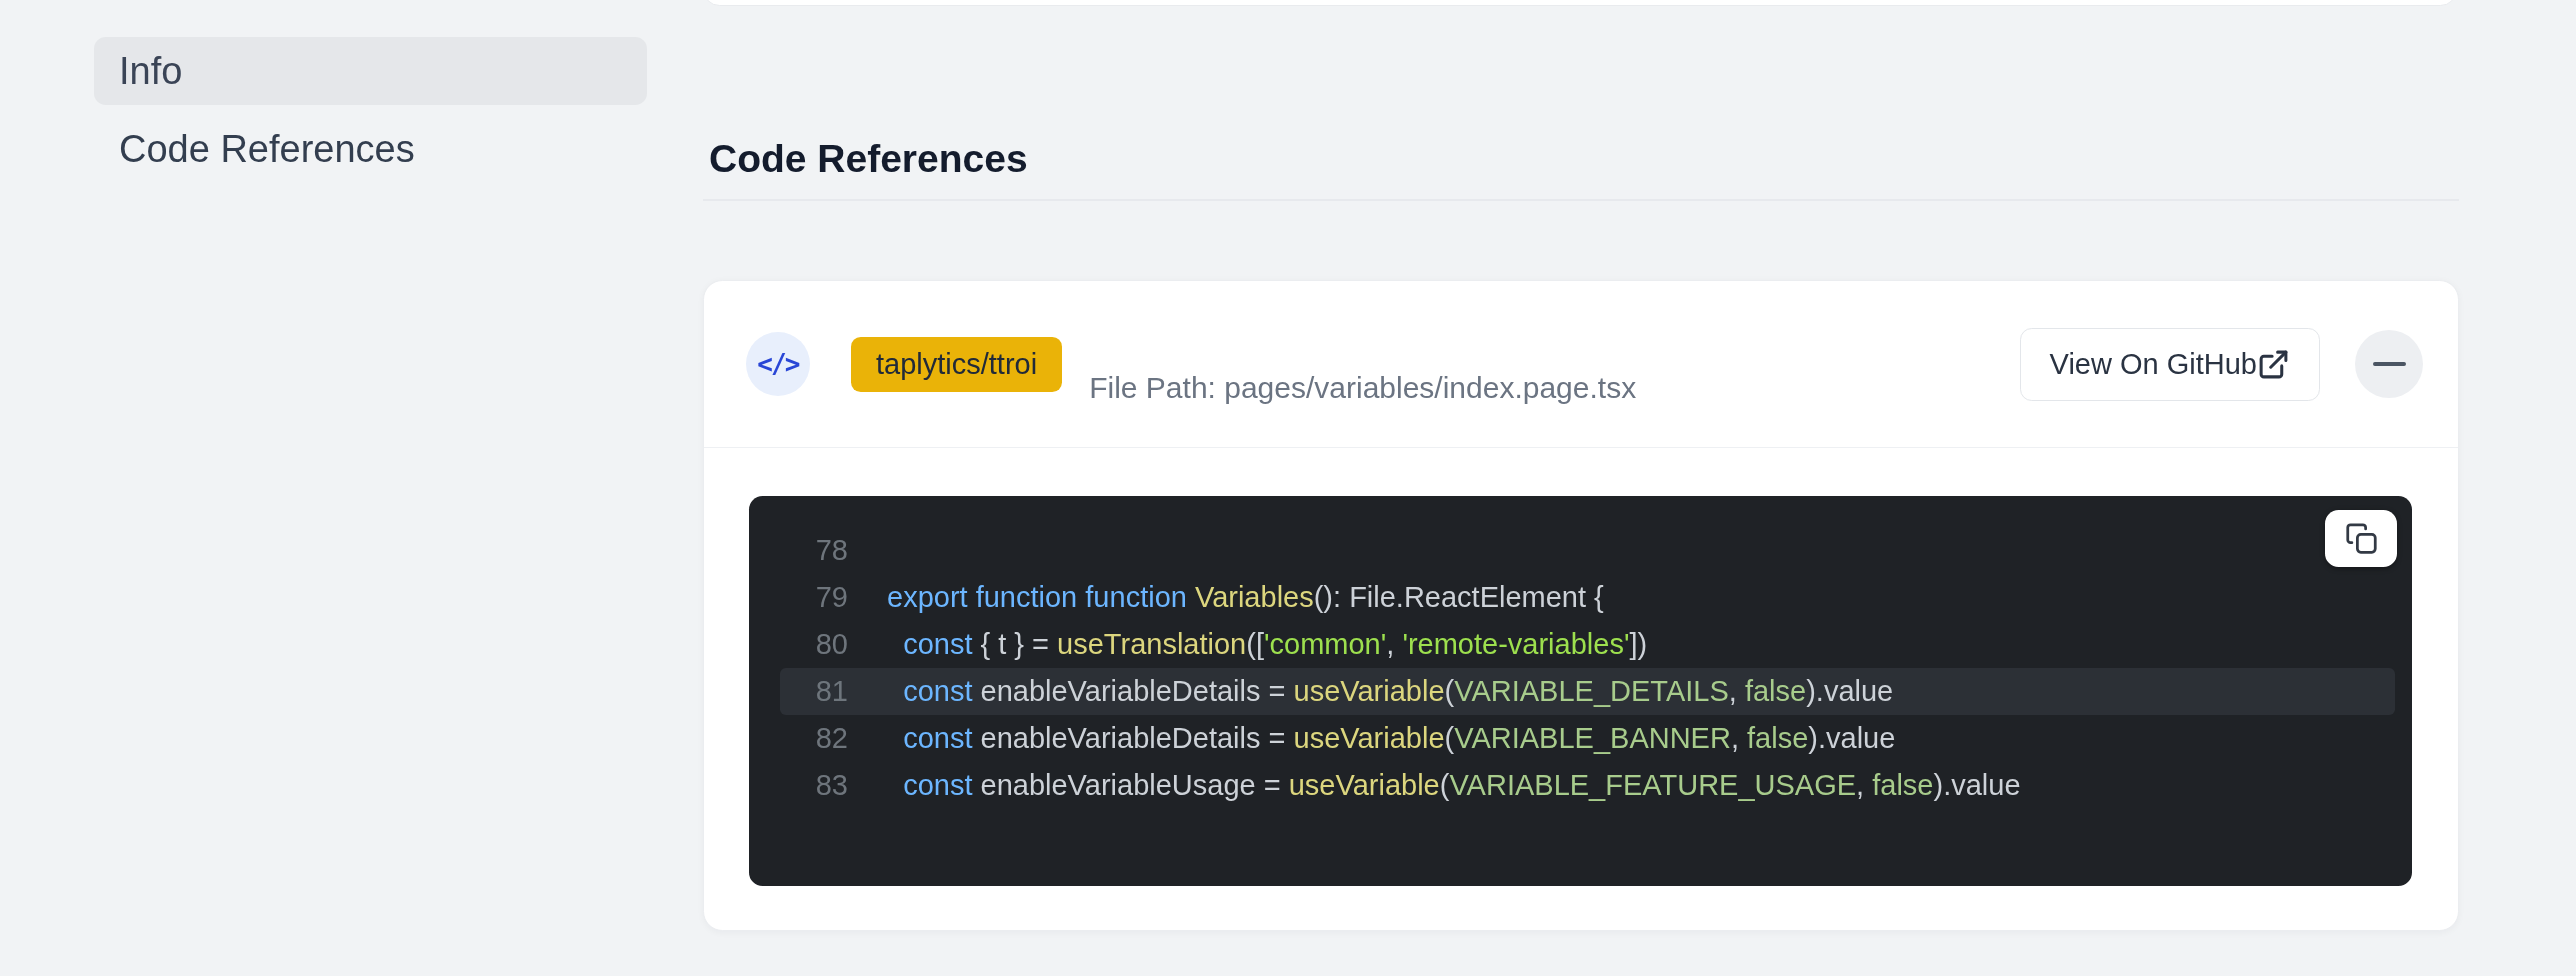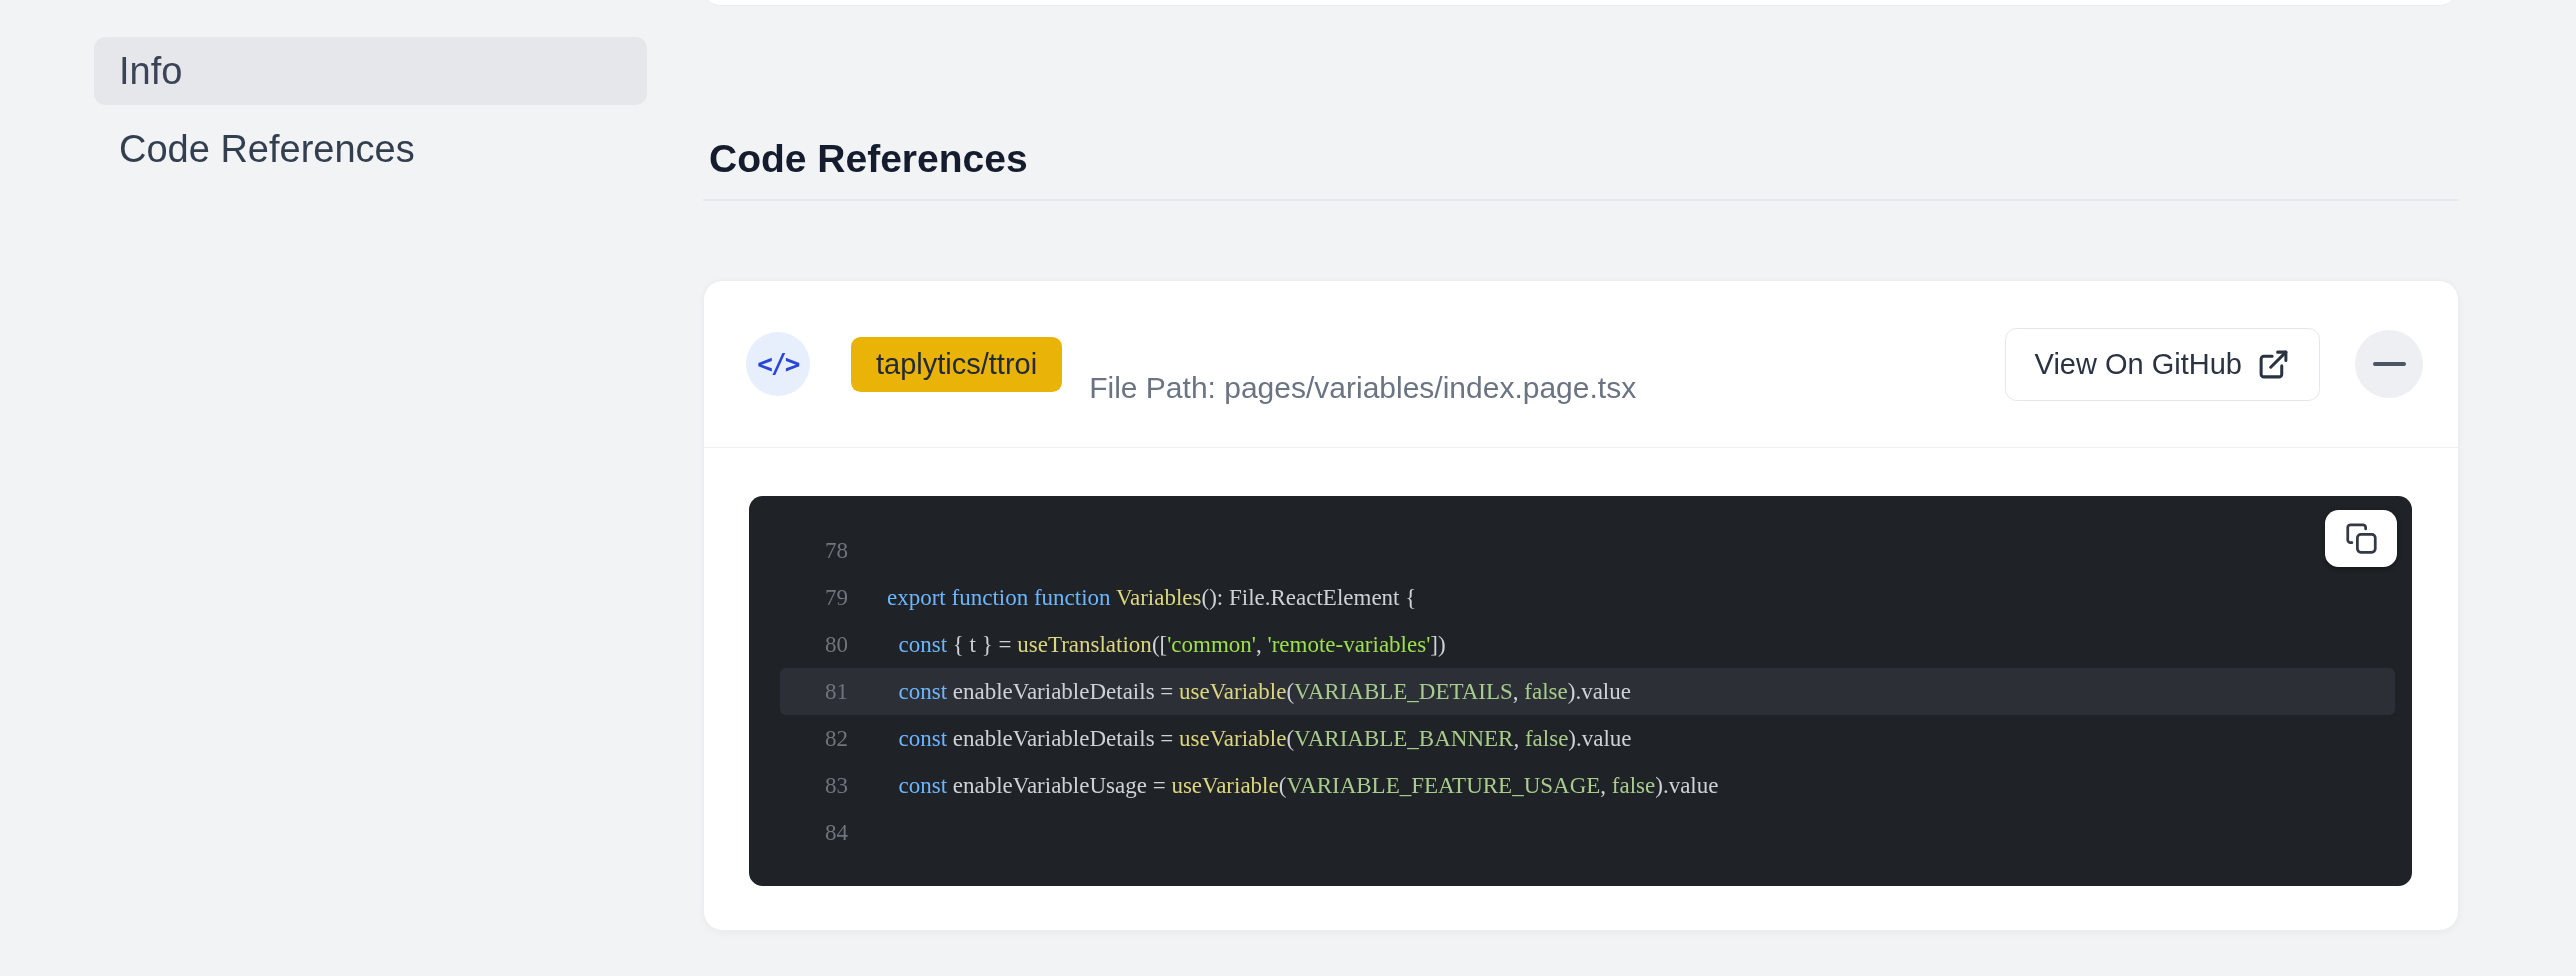--- a/index.html
+++ b/index.html
@@ -29,31 +29,31 @@
                border-bottom:1.9px solid #eef0f3;display:flex;align-items:center;
                padding:0 35px 0 42px;}
   .code-badge{width:64px;height:64px;border-radius:50%;background:#e8effc;flex:none;
               display:flex;align-items:center;justify-content:center;
               color:#2946d6;font-weight:700;font-size:26px;letter-spacing:-1.9px;
               font-family:"DejaVu Sans Mono",monospace;}
   .repo-tag{margin-left:41px;height:55px;background:#eab308;border-radius:9.7px;
             display:flex;align-items:center;padding:0 25px;font-size:29px;color:#212a39;flex:none;}
   .file-path{margin-left:27px;font-size:30px;color:#6b7482;margin-top:48px;}
   .gh-button{margin-left:auto;height:73px;background:#ffffff;border:1.9px solid #e3e6ea;border-radius:11.7px;
-             display:inline-flex;align-items:center;gap:15px;padding:0 29px;box-sizing:border-box;
+             display:inline-flex;align-items:center;gap:0;padding:0 29px;box-sizing:border-box;
              font-size:29px;font-weight:500;color:#2a3342;cursor:pointer;flex:none;}
   .collapse-button{margin-left:35px;width:68px;height:68px;border-radius:50%;background:#edeff2;
                    border:none;display:flex;align-items:center;justify-content:center;cursor:pointer;flex:none;}
   .minus-dash{width:33px;height:3.9px;background:#4b5563;border-radius:1.9px;}
 
   
   .code-block{position:absolute;left:45px;top:215px;width:1663px;height:390px;box-sizing:border-box;
               background:var(--code-bg,#1f2226);border-radius:13.6px;padding:31px 0;}
   .code-line{display:flex;height:47px;line-height:47px;margin:0 17.5px 0 31px;border-radius:5.8px;
-             font-family:Liberation Serif, serif;font-size:23px;}
+             font-family:Liberation Sans, sans-serif;font-size:29px;}
   .code-line.hl{background:var(--code-hl,#2c3036);}
   .ln{width:68px;text-align:right;color:var(--c-ln,#6e757c);flex:none;}
   .code{margin-left:39px;white-space:pre;color:var(--c-plain,#cdd2d8);}
   .tok-keyword{color:var(--c-kw,#6cb6ff);}
   .tok-function{color:var(--c-fn,#dcd67e);}
   .tok-string{color:var(--c-str,#9de04e);}
   .tok-constant{color:var(--c-const,#a8cc8c);}
   .tok-plain{color:var(--c-plain,#cdd2d8);}
 
   .copy-button{position:absolute;left:1621px;top:229px;width:72px;height:57px;border:none;
@@ -124,24 +124,20 @@
             <span class="code"><span class="tok-plain">  </span><span class="tok-keyword">const</span><span class="tok-plain"> enableVariableDetails = </span><span class="tok-function">useVariable</span><span class="tok-plain">(</span><span class="tok-constant">VARIABLE_DETAILS</span><span class="tok-plain">, </span><span class="tok-constant">false</span><span class="tok-plain">).value</span></span>
           </div>
           <div class="code-line">
             <span class="ln">82</span>
             <span class="code"><span class="tok-plain">  </span><span class="tok-keyword">const</span><span class="tok-plain"> enableVariableDetails = </span><span class="tok-function">useVariable</span><span class="tok-plain">(</span><span class="tok-constant">VARIABLE_BANNER</span><span class="tok-plain">, </span><span class="tok-constant">false</span><span class="tok-plain">).value</span></span>
           </div>
           <div class="code-line">
             <span class="ln">83</span>
             <span class="code"><span class="tok-plain">  </span><span class="tok-keyword">const</span><span class="tok-plain"> enableVariableUsage = </span><span class="tok-function">useVariable</span><span class="tok-plain">(</span><span class="tok-constant">VARIABLE_FEATURE_USAGE</span><span class="tok-plain">, </span><span class="tok-constant">false</span><span class="tok-plain">).value</span></span>
           </div>
-          <div class="code-line">
-            <span class="ln">84</span>
-            <span class="code"></span>
-          </div>
         </div>
     </div>
 
     <button class="copy-button">
       <svg class="icon-svg" width="33" height="33" viewBox="0 0 24 24" fill="none" stroke="#333a45" stroke-width="2" stroke-linecap="round" stroke-linejoin="round">
         <rect x="9" y="9" width="13" height="13" rx="2.5"></rect>
         <path d="M5 15H4a2 2 0 0 1-2-2V4a2 2 0 0 1 2-2h9a2 2 0 0 1 2 2v1"></path>
       </svg>
     </button>
 

